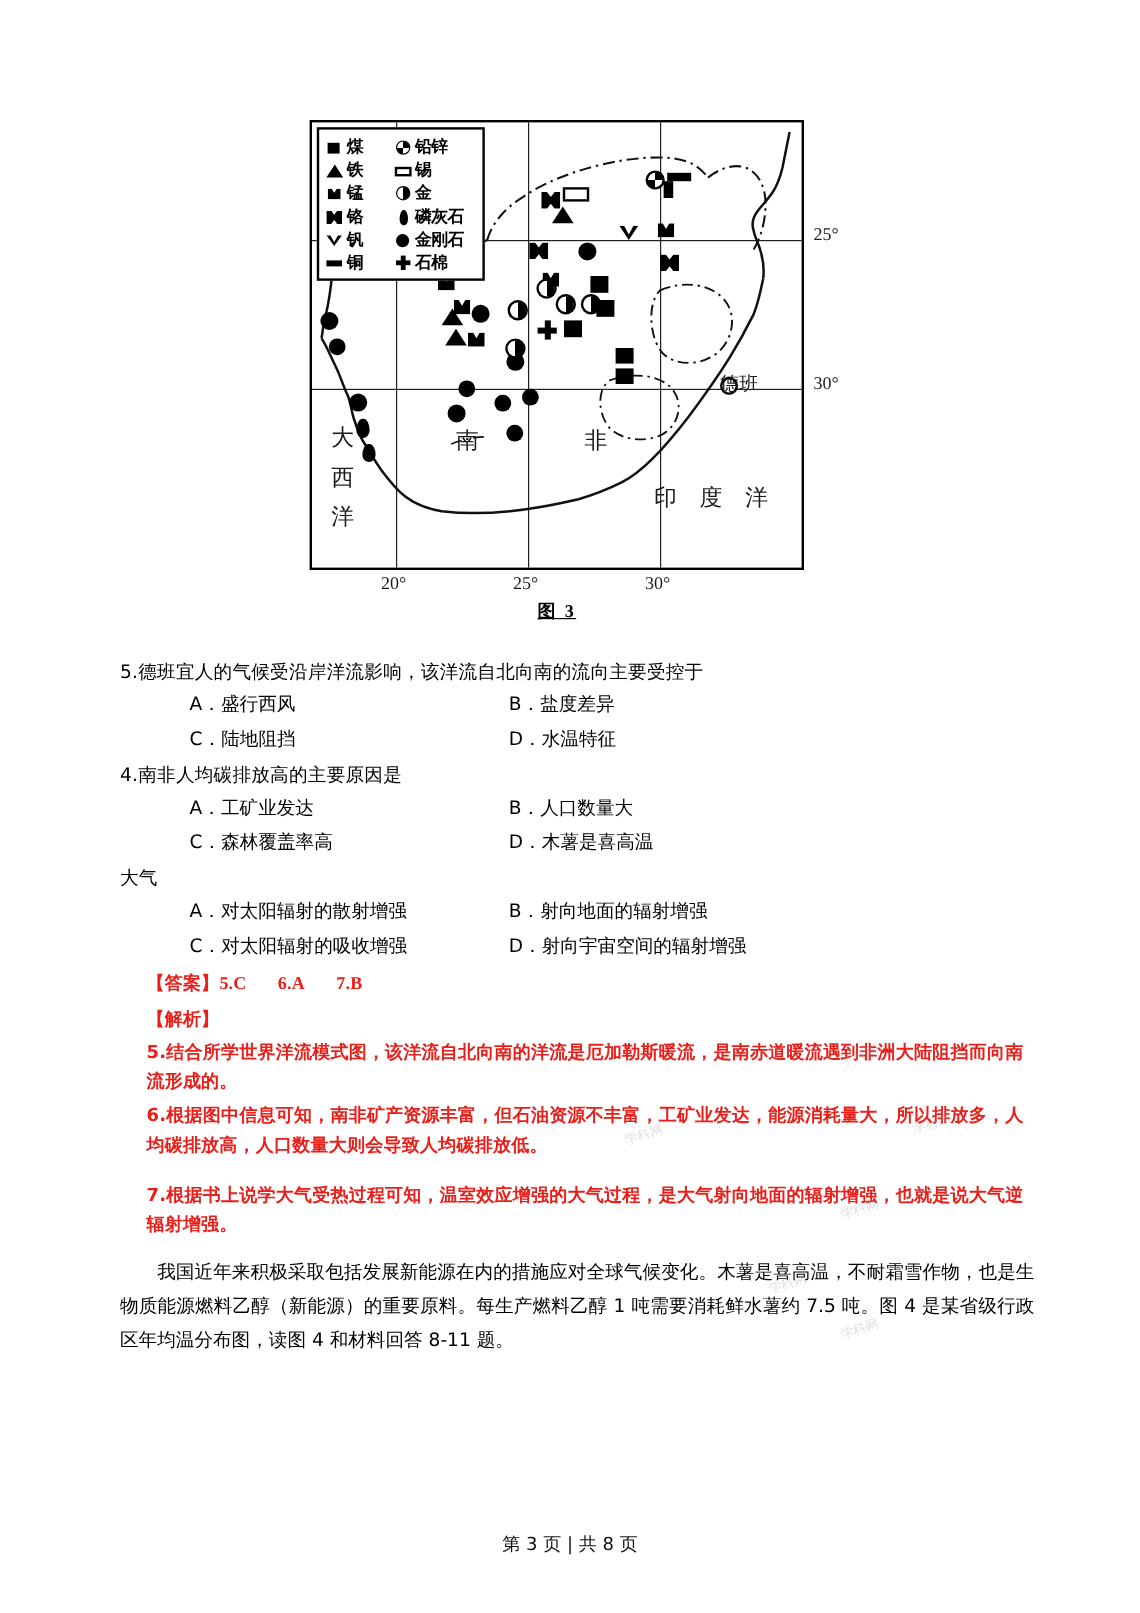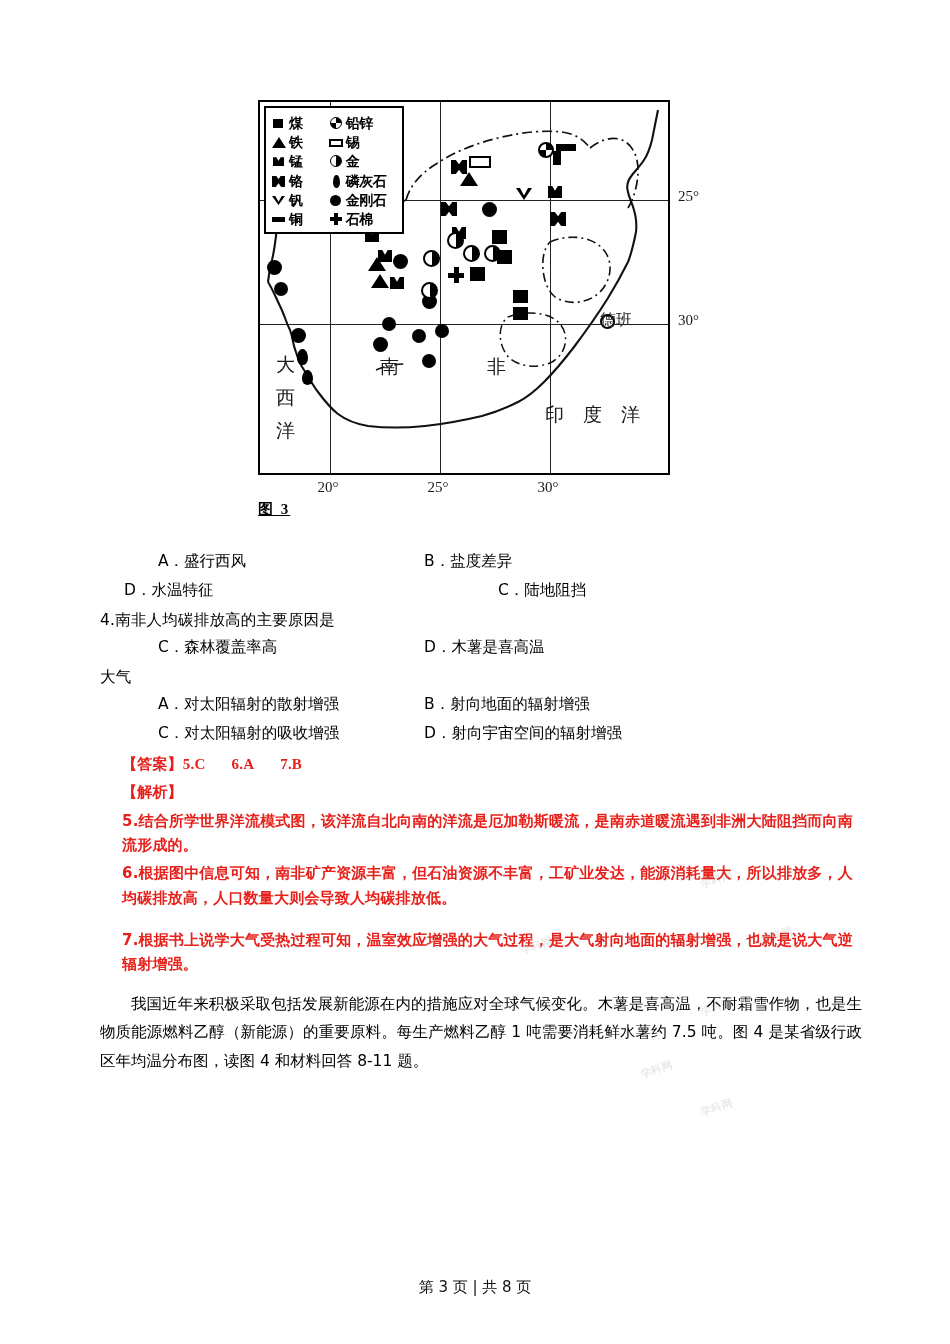--- a/index.html
+++ b/index.html
@@ -60,20 +60,21 @@
   .lat-label {
     position: absolute;
     font-size: 15px;
     font-family: "Liberation Serif", serif;
     color: #1a1a1a;
   }
   .map-caption {
     position: absolute;
     left: 0;
     width: 412px;
+    text-align: center;
     font-size: 15px;
     font-weight: bold;
     font-family: "Liberation Serif", serif;
     letter-spacing: 2px;
     text-decoration: underline;
   }
 
   
   .legend {
     position: absolute;
@@ -474,32 +475,37 @@
     <div class="lon-label" style="left:180px;top:379px;">25°</div>
     <div class="lon-label" style="left:290px;top:379px;">30°</div>
 
     <div class="map-caption" style="top:400px;">图 3</div>
   </div>
 </div>
 
 <div class="content">
 
   <div class="q-block">
+    <div class="q-stem">5.德班宜人的气候受沿岸洋流影响，该洋流自北向南的流向主要受控于</div>
     <div class="q-opts">
       <div class="q-opt left"><span>A．</span><span>盛行西风</span></div>
       <div class="q-opt right"><span>B．</span><span>盐度差异</span></div>
     </div>
     <div class="q-opts">
+      <div class="q-opt left"><span>C．</span><span>陆地阻挡</span></div>
       <div class="q-opt right"><span>D．</span><span>水温特征</span></div>
-      <div class="q-opt left"><span>C．</span><span>陆地阻挡</span></div>
     </div>
   </div>
 
   <div class="q-block">
     <div class="q-stem">4.南非人均碳排放高的主要原因是</div>
+    <div class="q-opts">
+      <div class="q-opt left"><span>A．</span><span>工矿业发达</span></div>
+      <div class="q-opt right"><span>B．</span><span>人口数量大</span></div>
+    </div>
     <div class="q-opts">
       <div class="q-opt left"><span>C．</span><span>森林覆盖率高</span></div>
       <div class="q-opt right"><span>D．</span><span>木薯是喜高温</span></div>
     </div>
   </div>
 
   <div class="q-block">
     <div class="q-stem">大气</div>
     <div class="q-opts">
       <div class="q-opt left"><span>A．</span><span>对太阳辐射的散射增强</span></div>

